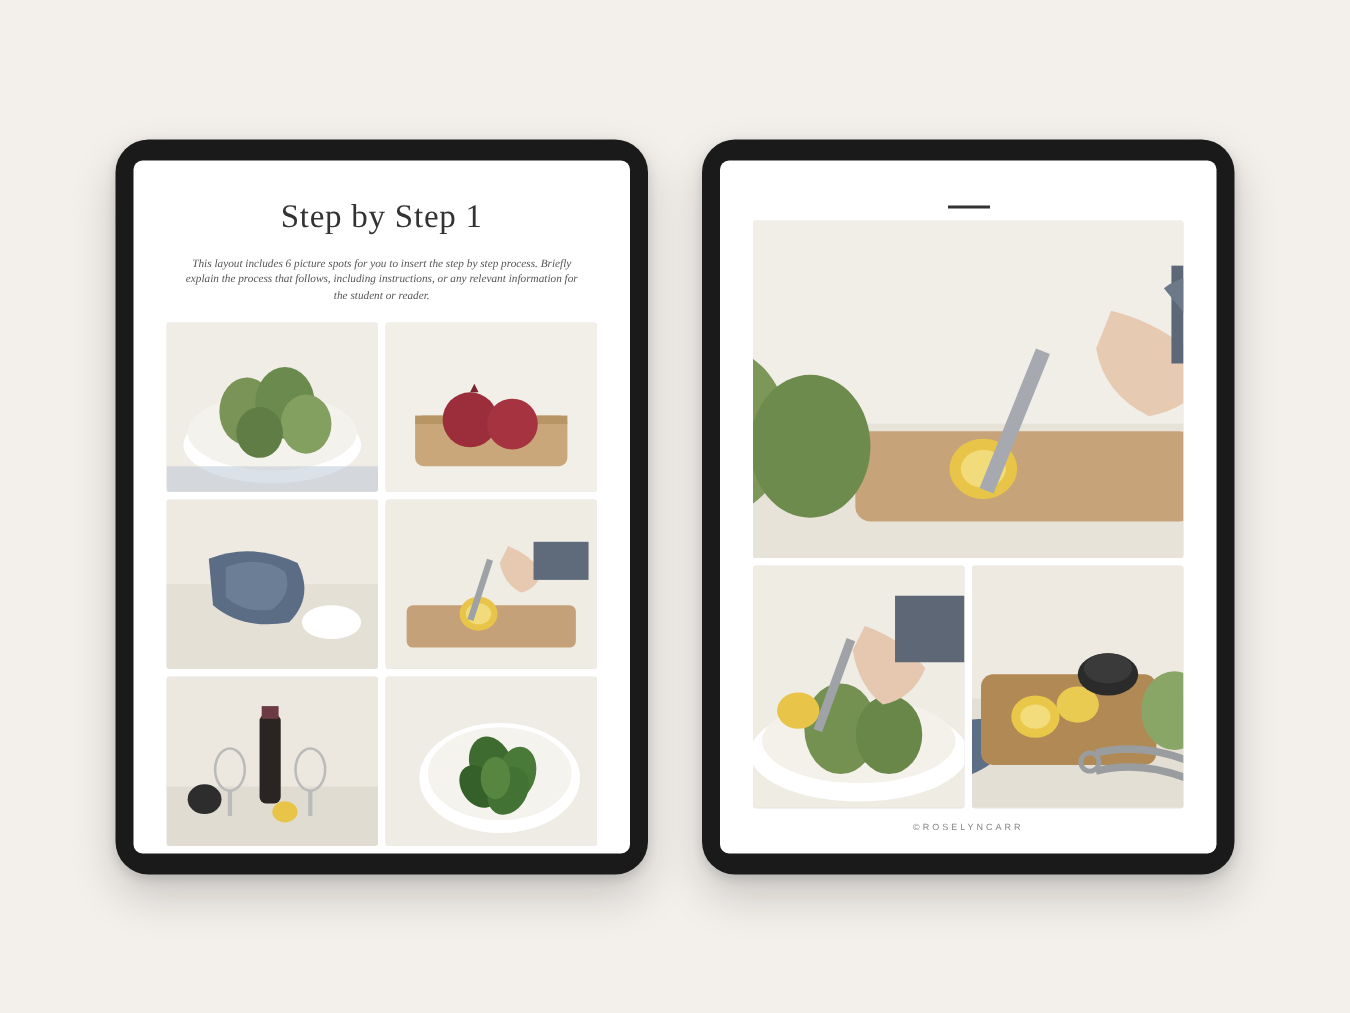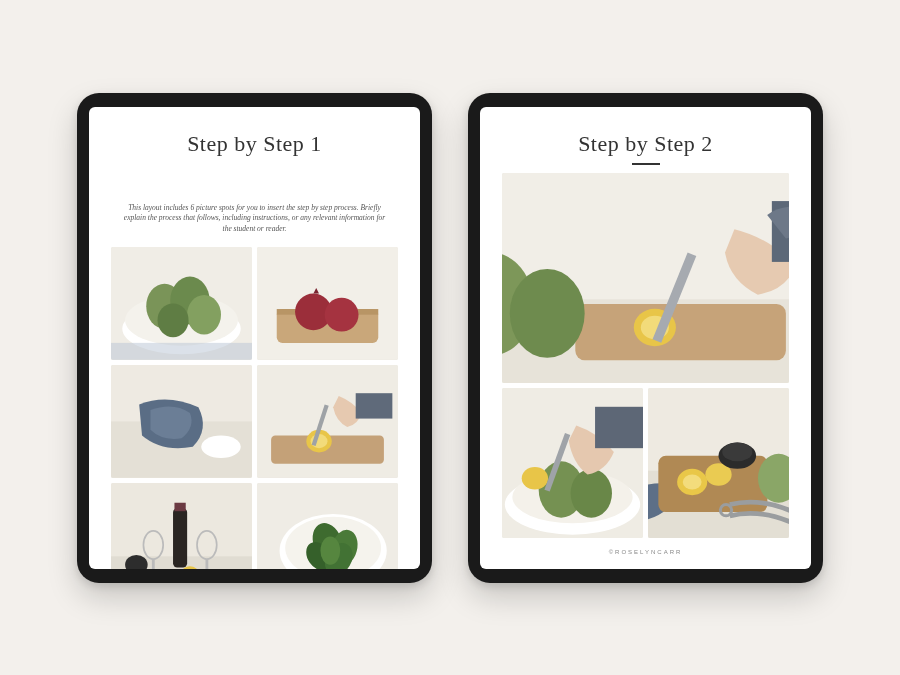--- a/index.html
+++ b/index.html
@@ -47,21 +47,20 @@
     margin: 6px auto 8px auto;
   }
   .desc {
     font-size: 7.5px;
     font-style: italic;
     text-align: center;
     color: #555;
     line-height: 1.45;
     padding: 0 10px;
     margin-bottom: 12px;
-    margin-top: 32px;
   }
   .grid {
     display: grid;
     gap: 5px;
     flex: 1;
   }
   .grid-6 {
     grid-template-columns: 1fr 1fr;
     grid-template-rows: 1fr 1fr 1fr;
   }
@@ -170,21 +169,20 @@
         </svg>
       </div>
 
     </div>
 
   </div>
 </div>
 
 <div class="tablet">
   <div class="screen">
-    <h1 class="title">Step by Step 2</h1>
     <div class="divider"></div>
     <div class="grid grid-4">
 
       <div class="cell span2">
         <svg viewBox="0 0 200 90" preserveAspectRatio="xMidYMid slice">
           <rect width="200" height="90" fill="#f1eee7"></rect>
           <rect x="0" y="54" width="200" height="36" fill="#e7e3d9"></rect>
           <rect x="70" y="56" width="90" height="24" rx="4" fill="#c6a379"></rect>
           <ellipse cx="34" cy="56" rx="18" ry="22" fill="#7d9759"></ellipse>
           <ellipse cx="58" cy="60" rx="16" ry="19" fill="#6e8b4e"></ellipse>

